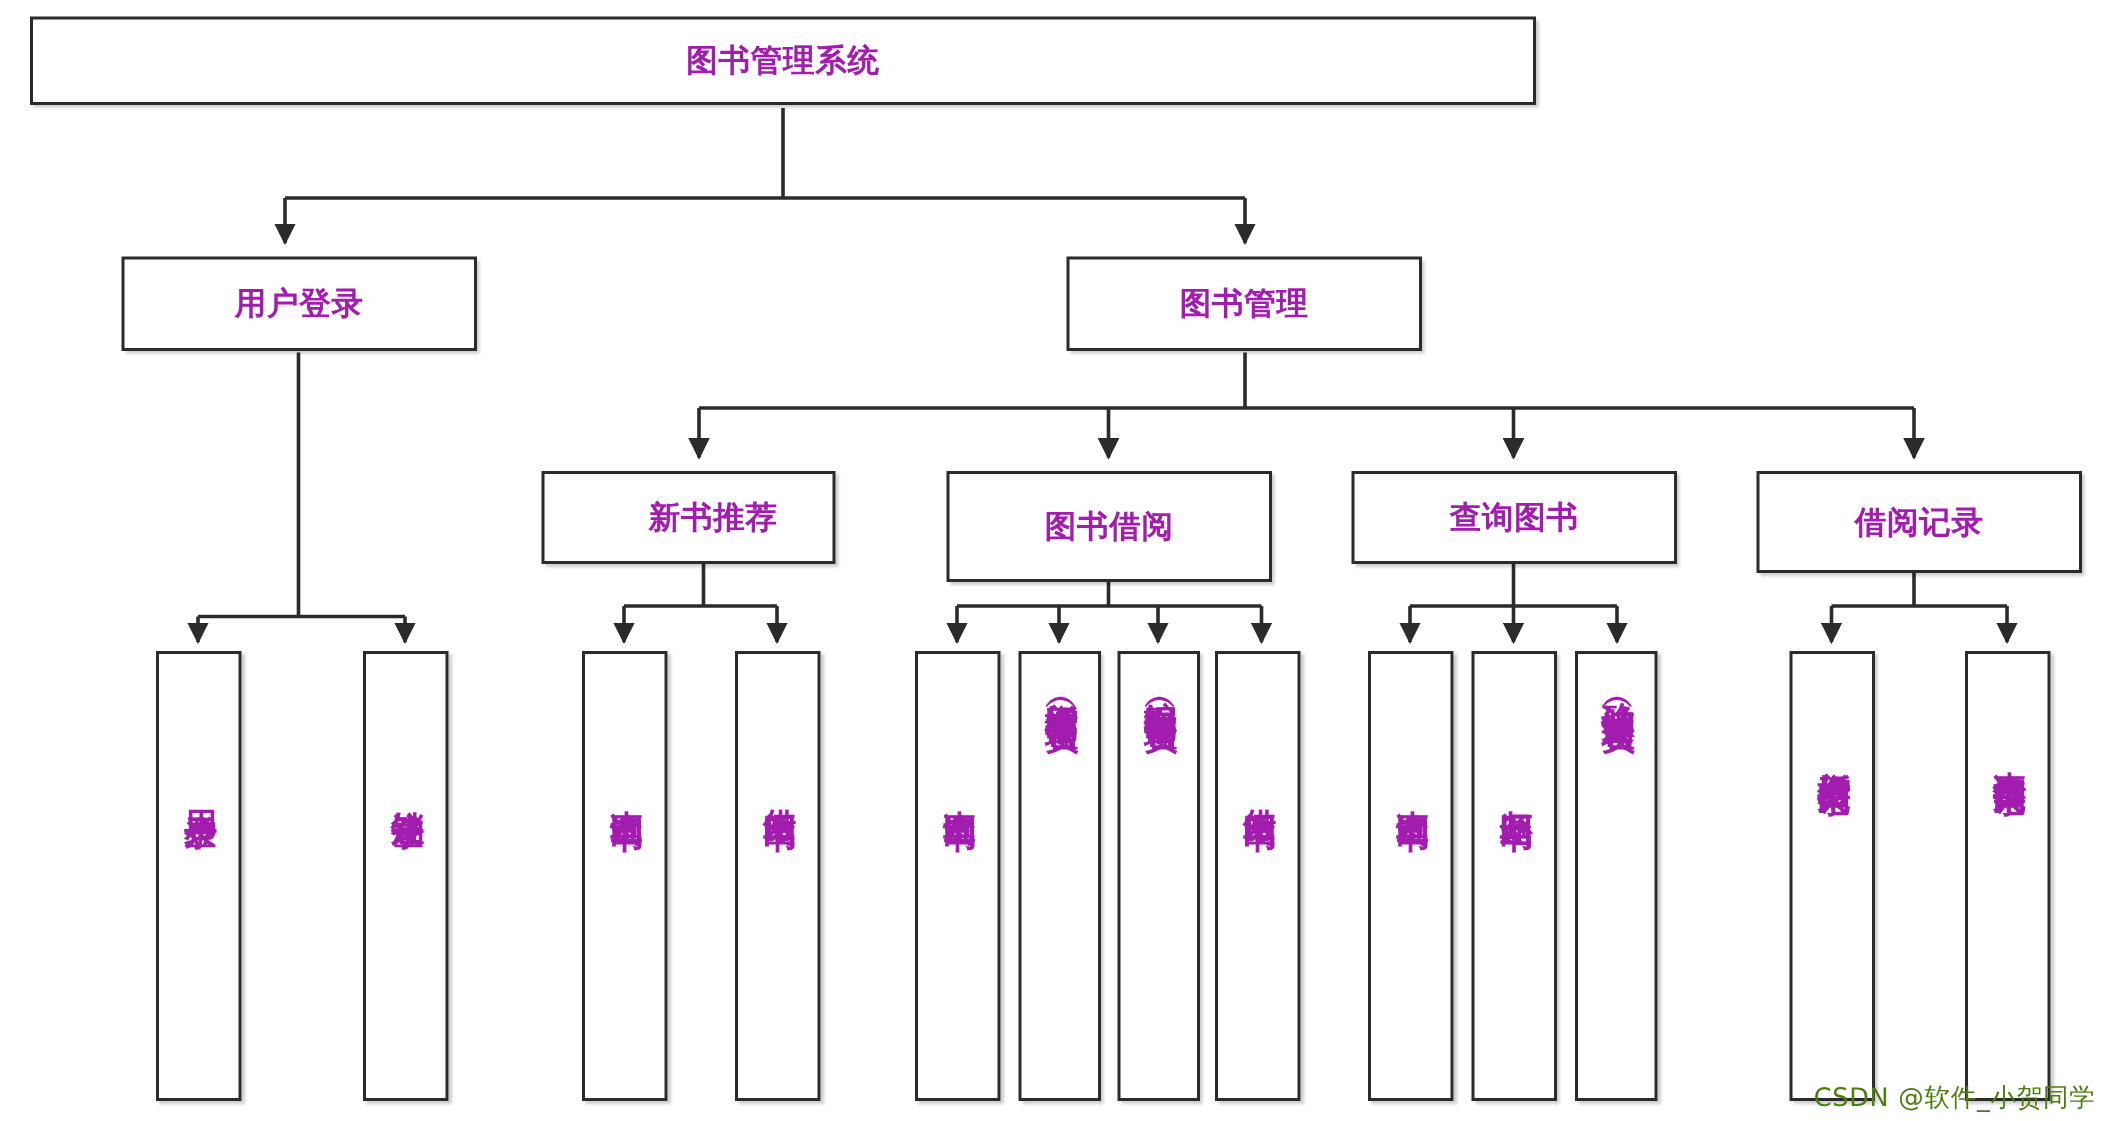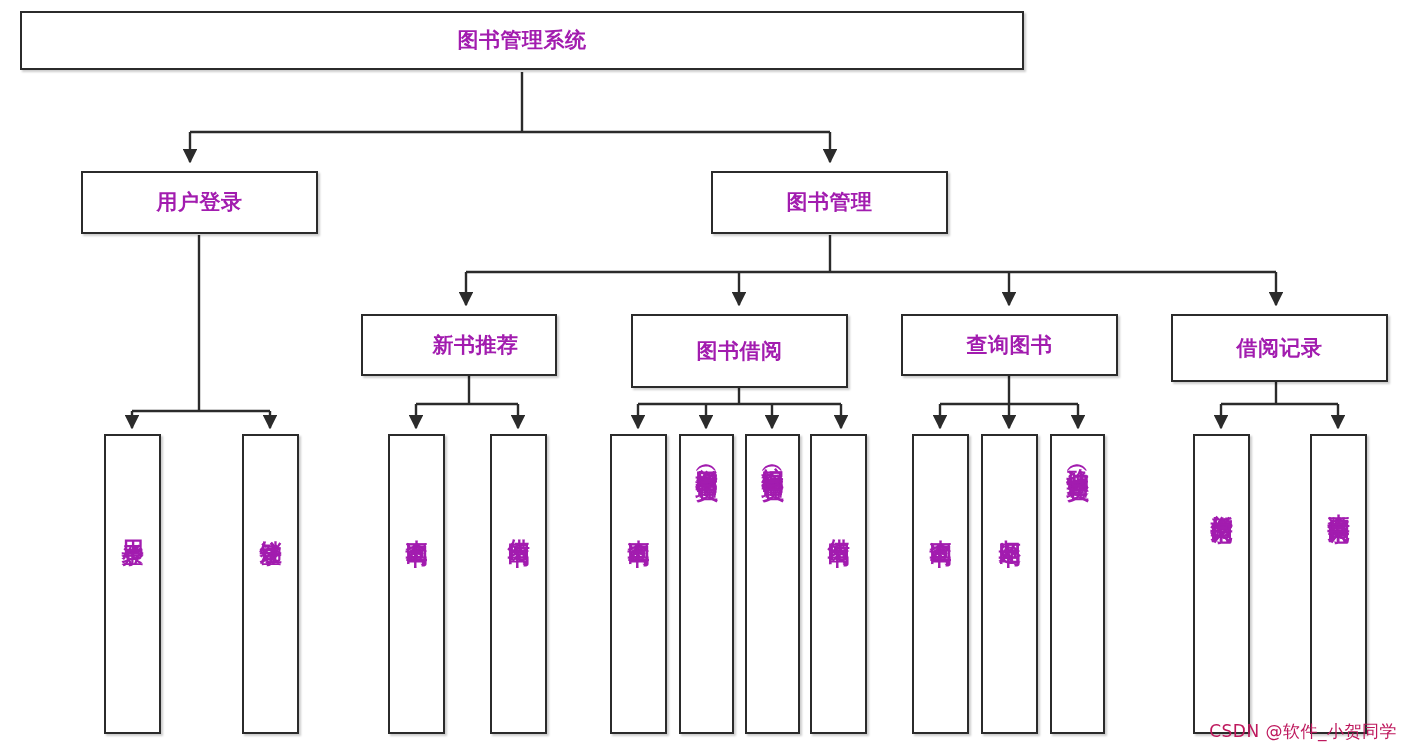--- a/index.html
+++ b/index.html
@@ -62,21 +62,21 @@
     margin-top: 52px;
   }
   .node.vertical.topish .label {
     margin-top: 6px;
   }
   #watermark {
     position: absolute;
     right: 8px;
     bottom: 4px;
     font-size: 17px;
-    color: #be185d;
+    color: #4d7c0f;
     letter-spacing: 0.5px;
     white-space: nowrap;
     z-index: 3;
     font-family: "DejaVu Sans", "Liberation Sans", sans-serif;
   }
 </style>
 </head>
 <body>
 
 <div id="canvas">

